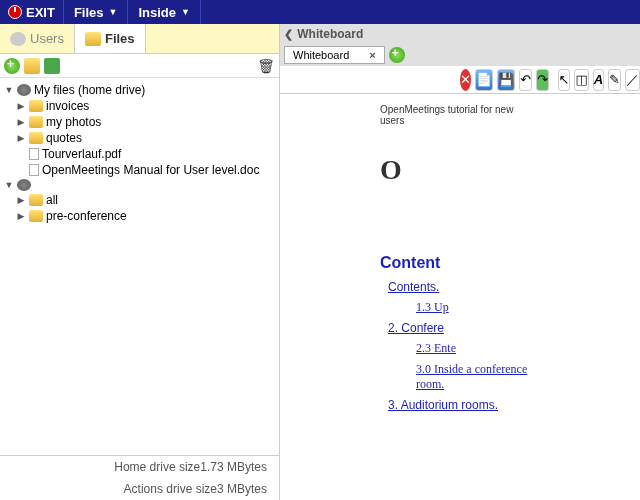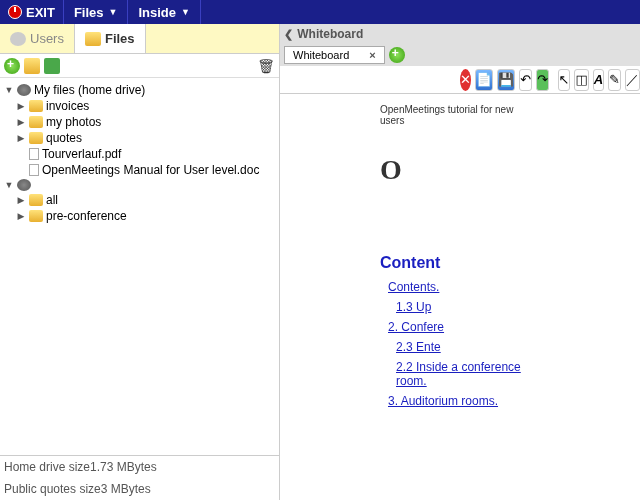--- a/index.html
+++ b/index.html
@@ -30,42 +30,42 @@
 
 .tree { flex: 1; padding: 4px 0; font-size: 12px; overflow: auto; }
 .tree-row { display: flex; align-items: center; padding: 1px 4px; cursor: pointer; white-space: nowrap; }
 .arrow { width: 10px; font-size: 9px; color: #555; display: inline-block; text-align: center; }
 .indent1 { padding-left: 16px; }
 .tri-icon { width: 14px; height: 12px; margin: 0 3px; display: inline-block; }
 .drive-icon { background: radial-gradient(circle, #888, #555); border-radius: 50%; }
 .file-icon { background: #fff; border: 1px solid #aaa; width: 10px; height: 12px; }
 
 .sizes { border-top: 1px solid #ccc; font-size: 12px; color: #555; }
-.size-row { display: flex; justify-content: flex-start; padding: 4px 4px; }
+.size-row { display: flex; justify-content: flex-end; padding: 4px 12px; }
 
 .right { flex: 1; position: relative; background: #fff; overflow: hidden; }
 .wb-header { background: #e0e0e0; height: 20px; display: flex; align-items: center; font-size: 12px; font-weight: bold; color: #555; padding-left: 4px; }
 .wb-header .chev { margin-right: 4px; font-size: 11px; }
 .wb-tabs { background: #e0e0e0; height: 22px; display: flex; align-items: center; padding-left: 4px; }
 .wb-tab { background: #fff; border: 1px solid #aaa; padding: 2px 8px; font-size: 11px; display: flex; align-items: center; gap: 20px; }
 .wb-tab .x { color: #555; cursor: pointer; font-weight: bold; }
 .wb-add { width: 16px; height: 16px; margin-left: 4px; }
 
 .wb-toolbar { height: 28px; border-bottom: 1px solid #ccc; display: flex; align-items: center; padding-left: 180px; gap: 4px; }
 .wbt { width: 22px; height: 22px; border: 1px solid #ccc; border-radius: 3px; display: flex; align-items: center; justify-content: center; font-size: 13px; cursor: pointer; }
 .wbt.red { background: #e03030; color: #fff; border-radius: 50%; border: none; }
 .wbt.blue { background: linear-gradient(#7ab8ff, #3070d0); color: #fff; }
 .wbt.green { background: #5ac05a; }
 
 .doc-area { padding: 10px 100px 10px 100px; font-size: 11px; color: #333; }
 .doc-caption { font-size: 10px; text-align: left; margin-bottom: 28px; }
 .doc-title { font-family: "Times New Roman", serif; font-size: 28px; font-weight: bold; margin-bottom: 20px; }
 .doc-h { color: #1a1fc0; font-size: 16px; font-weight: bold; margin: 8px 0; }
 .doc-link { color: #1a1fc0; font-size: 12px; text-decoration: underline; margin: 6px 0 6px 8px; display: block; }
-.doc-link2 { margin-left: 16px; }
+.doc-link2 { margin-left: 36px; font-family: Liberation Serif, serif; }
 </style>
 </head>
 <body>
 
 <div class="topbar">
   <div class="exit">
     <span class="exit-icon"></span>
     <span>EXIT</span>
   </div>
   <div class="menu">
@@ -141,21 +141,21 @@
           <span class="tri-icon folder-icon"></span>
           <span>pre-conference</span>
         </div>
     </div>
     <div class="sizes">
       <div class="size-row">
           <span>Home drive size</span>
           <span>1.73 MBytes</span>
         </div>
       <div class="size-row">
-          <span>Public quotes size</span>
+          <span>Actions drive size</span>
           <span>3 MBytes</span>
         </div>
     </div>
   </div>
 
   <div class="right">
     <div class="wb-header">
       <span class="chev">❮</span>
       <span>Whiteboard</span>
     </div>
@@ -183,18 +183,18 @@
     </div>
     <div class="doc-area">
       <div class="doc-caption">OpenMeetings tutorial for new users</div>
       <div class="doc-title">O</div>
       <div style="height:40px"></div>
       <div class="doc-h">Content</div>
       <span class="doc-link">Contents.</span>
       <span class="doc-link doc-link2">1.3 Up</span>
       <span class="doc-link">2. Confere</span>
       <span class="doc-link doc-link2">2.3 Ente</span>
-      <span class="doc-link doc-link2">2.2 Inside a conference room.</span>
+      <span class="doc-link doc-link2">3.0 Inside a conference room.</span>
       <span class="doc-link">3. Auditorium rooms.</span>
     </div>
 
   </div>
 </div>
 
 </body></html>

